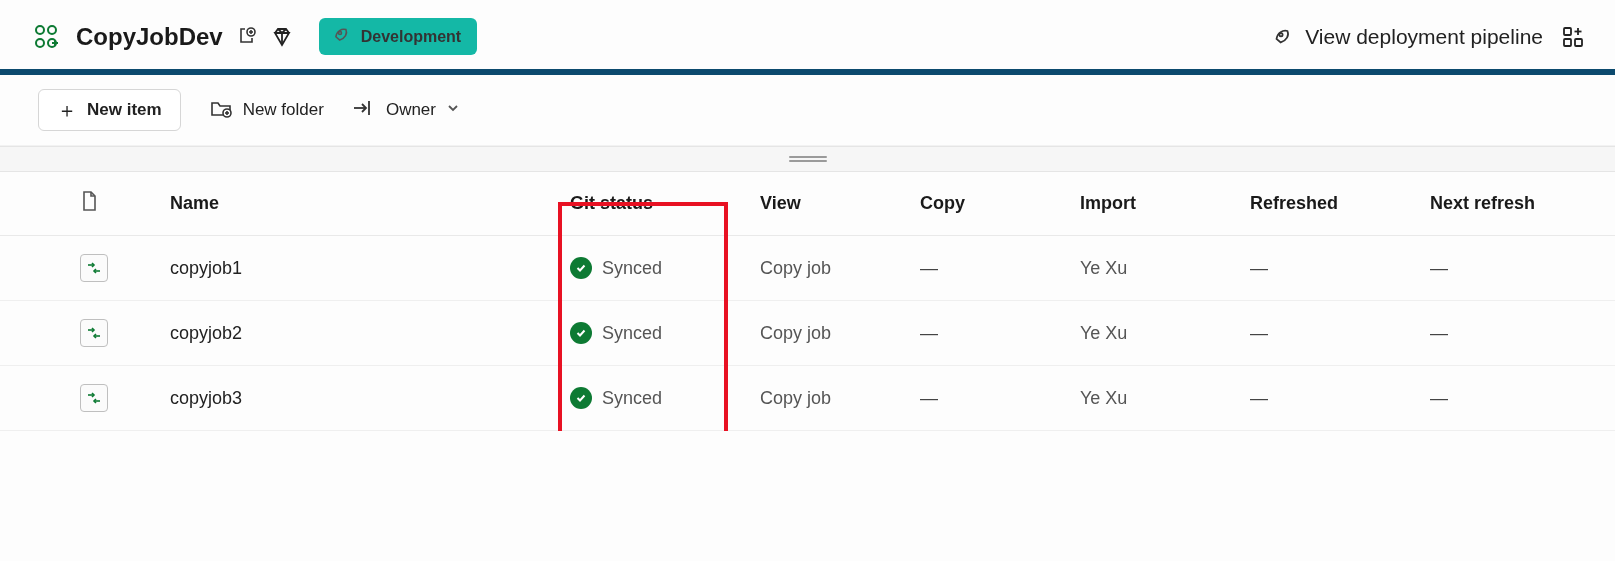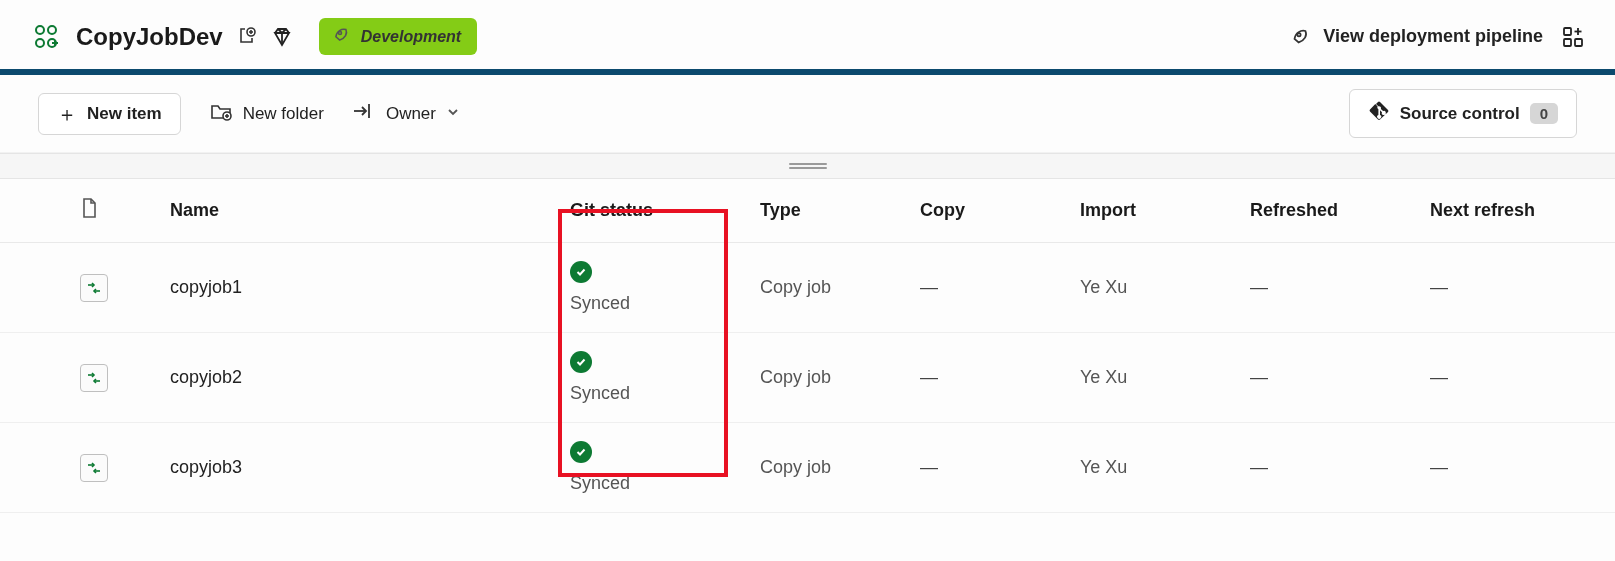--- a/index.html
+++ b/index.html
@@ -21,31 +21,30 @@
   .workspace-title {
     font-size: 24px;
     font-weight: 700;
     margin-left: 14px;
     color:#1a1a1a;
   }
   .hdr-icons { display:flex; align-items:center; gap: 12px; margin-left: 14px;}
   .hdr-icon { width:22px; height:22px; display:flex; align-items:center; justify-content:center; color:#333;}
   .stage-pill {
     display:flex; align-items:center;
-    background:#84cc16;
+    background:#14b8a6;
     border-radius:6px;
     padding: 6px 16px 6px 10px;
     margin-left: 26px;
-    font-style: italic;
   }
   .stage-pill .rocket { margin-right:10px; color:#555;}
   .stage-pill-label { font-size:16px; font-weight:600; color:#333;}
   .header-spacer { flex:1; }
   .hdr-right { display:flex; align-items:center; gap: 18px;}
-  .hdr-link { display:flex; align-items:center; gap:12px; font-size:18px; font-weight:700; color:#222; cursor:pointer;}
+  .hdr-link { display:flex; align-items:center; gap:12px; font-size:21px; font-weight:400; color:#222; cursor:pointer;}
   .hdr-link svg { display:block; }
   .apps-icon { width:24px; height:24px; display:flex; align-items:center; justify-content:center;}
 
   
   .toolbar {
     display:flex; align-items:center;
     padding: 14px 38px 14px 38px;
     gap: 28px;
     border-bottom:1px solid #f2f2f2;
   }
@@ -100,21 +99,21 @@
   }
   td.name-cell { color:#222;}
   .file-hdr-icon { color:#666; }
   .row-icon {
     width:28px; height:28px;
     border:1px solid #bfbfbf; border-radius:4px;
     display:flex; align-items:center; justify-content:center;
     background:#fbfbfb;
   }
   .row-icon svg { display:block;}
-  .status-cell { display:flex; gap:10px;flex-direction:column;}
+  .status-cell { display:flex; align-items:center; gap:10px;}
   .check-circle {
     width:22px; height:22px; border-radius:50%;
     background:#0d7a33; display:flex; align-items:center; justify-content:center;
   }
   .check-circle svg { display:block; }
   .dash { color:#444; font-weight:500;}
 
   
   .highlight-box {
     position:absolute;
@@ -220,29 +219,20 @@
         </svg>
       </span>
       <span>Owner</span>
       <span>
         <svg width="14" height="14" viewBox="0 0 14 14" fill="none" stroke="#555" stroke-width="1.8">
             <path d="M3 5 L7 9 L11 5"></path>
           </svg>
       </span>
     </div>
     <div class="toolbar-spacer"></div>
-    <button class="btn">
-      <span>
-        <svg width="22" height="22" viewBox="0 0 22 22">
-            <path fill="#222" d="M20 10 L12 2 a1.5 1.5 0 0 0 -2 0 L8 4 l2.3 2.3 a2 2 0 0 1 2.6 2.6 l2.2 2.2 a2 2 0 1 1 -1.1 1.1 L12 10.2 V15 a2 2 0 1 1 -1.6 0 V9.2 a2 2 0 0 1 -.8 -2.8 L7.3 4.1 2 9.4 a1.5 1.5 0 0 0 0 2 L10 19.5 a1.5 1.5 0 0 0 2 0 L20 12 a1.5 1.5 0 0 0 0 -2 Z"></path>
-          </svg>
-      </span>
-      <span>Source control</span>
-      <span class="badge">0</span>
-    </button>
   </div>
 
   <div class="drag-strip">
     <div class="drag-handle">
       <div></div>
         <div></div>
     </div>
   </div>
 
   <div class="table-wrap" style="position:relative;">
@@ -262,21 +252,21 @@
         <tr>
           <th></th>
           <th class="file-hdr-icon">
             <svg width="18" height="22" viewBox="0 0 18 22" fill="none" stroke="#555" stroke-width="1.6">
               <path d="M4 2 L11 2 L15 6 L15 20 L4 20 Z"></path>
                 <path d="M11 2 L11 6 L15 6"></path>
             </svg>
           </th>
           <th>Name</th>
           <th>Git status</th>
-          <th>Type</th>
+          <th>View</th>
           <th>Copy</th>
           <th>Import</th>
           <th>Refreshed</th>
           <th>Next refresh</th>
         </tr>
       </thead>
       <tbody id="rows">
   <tr>
     <td></td>
     <td>

